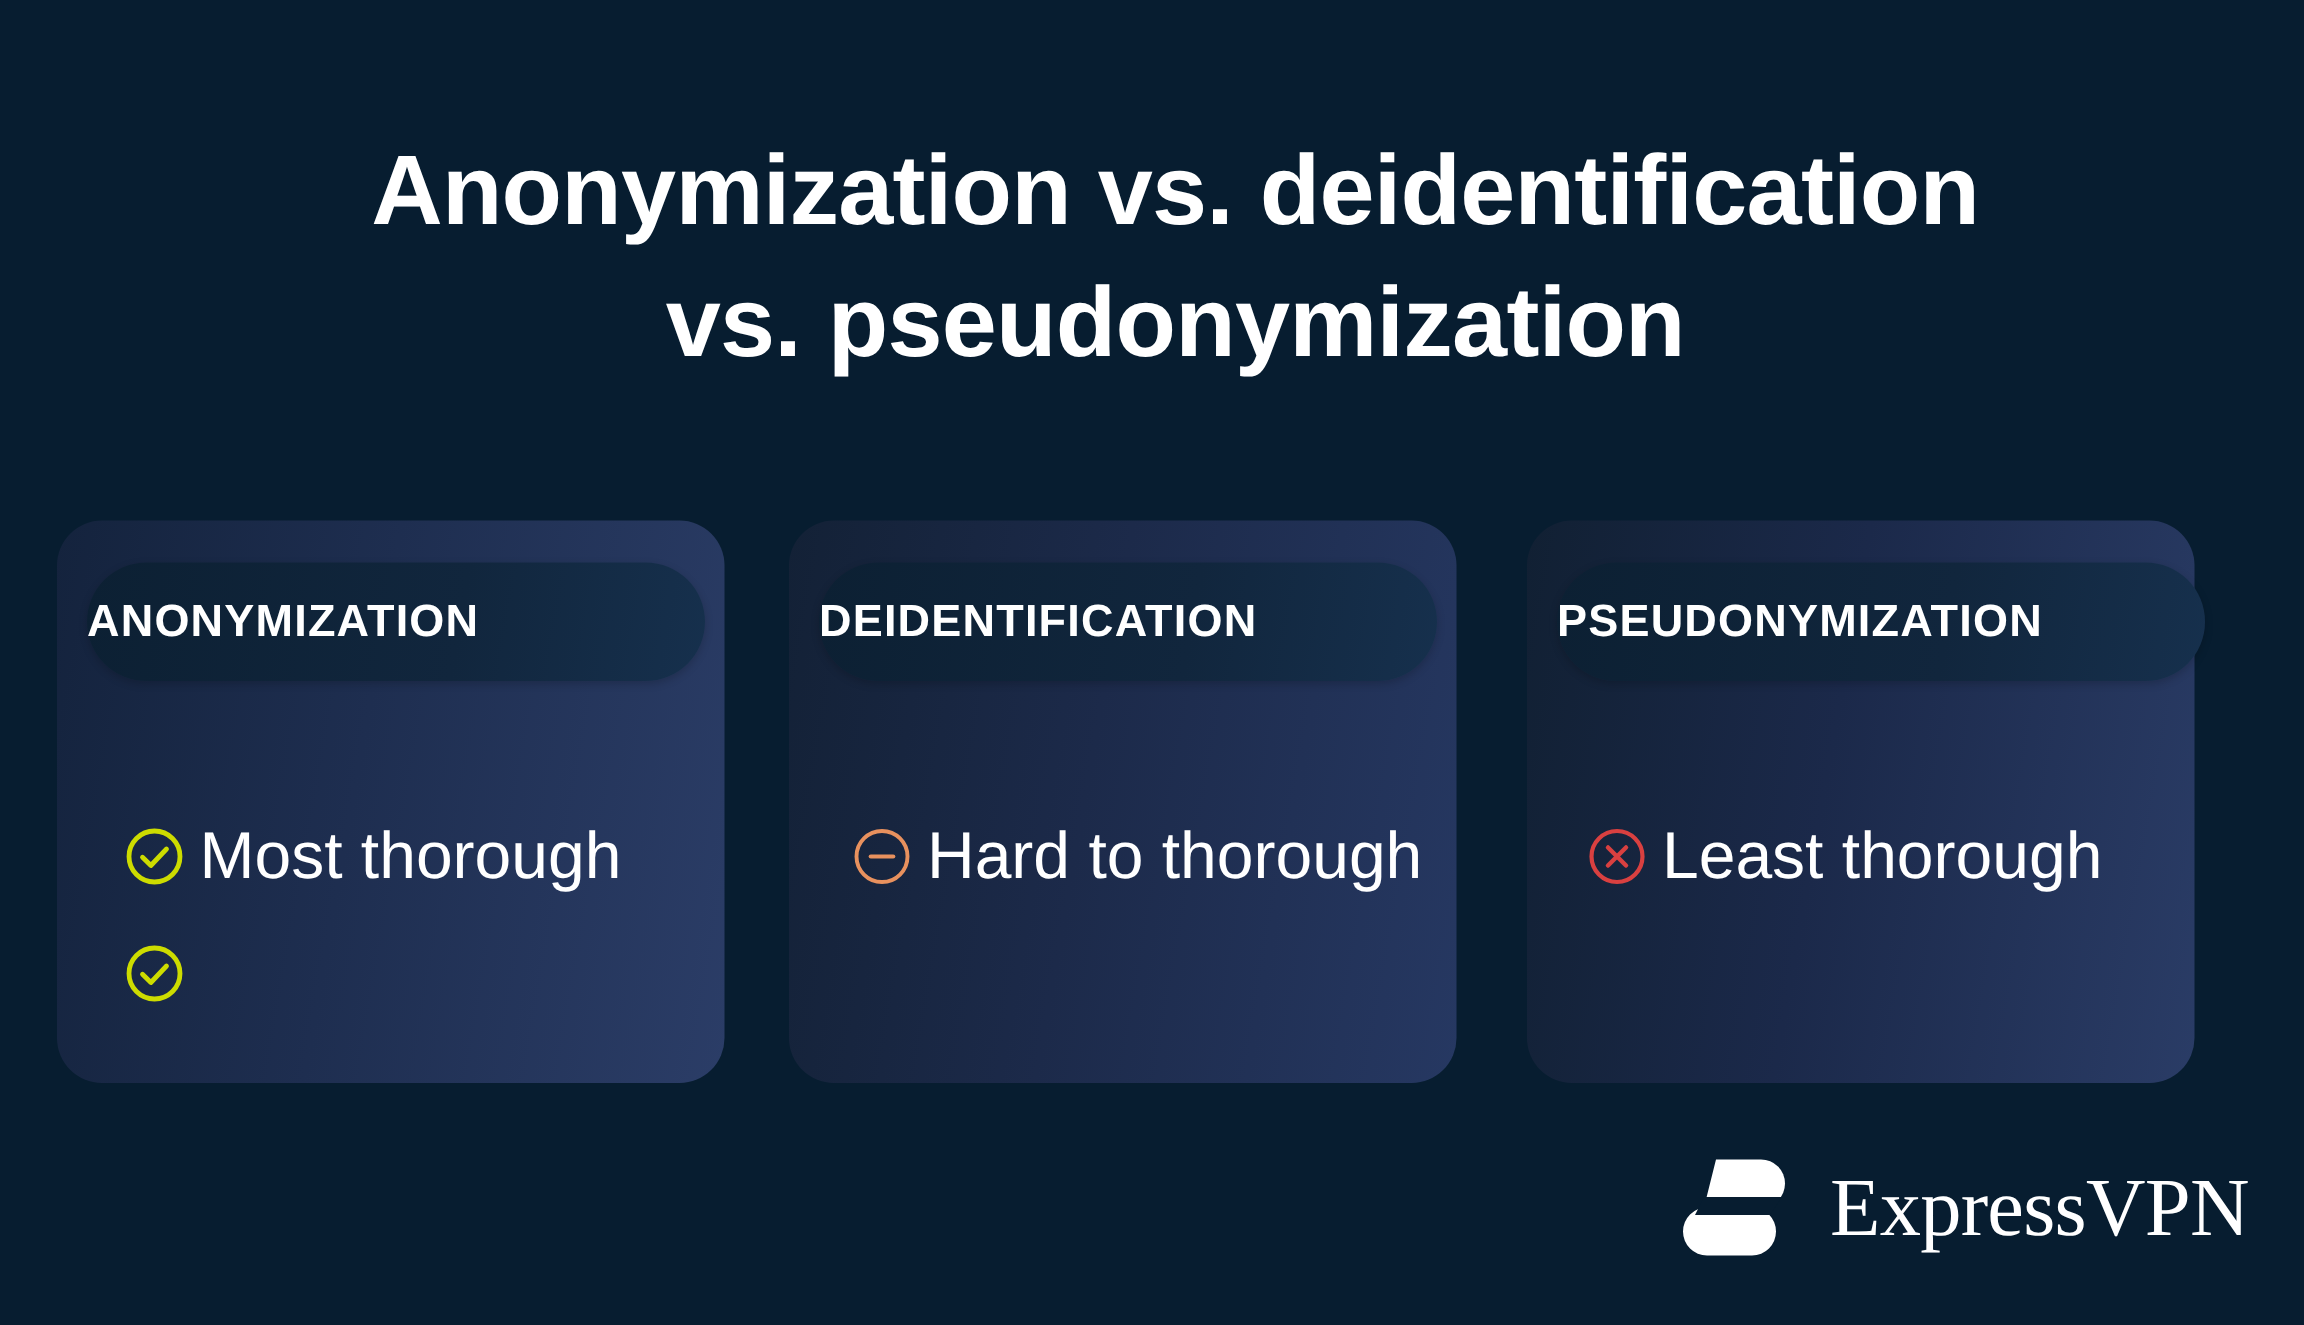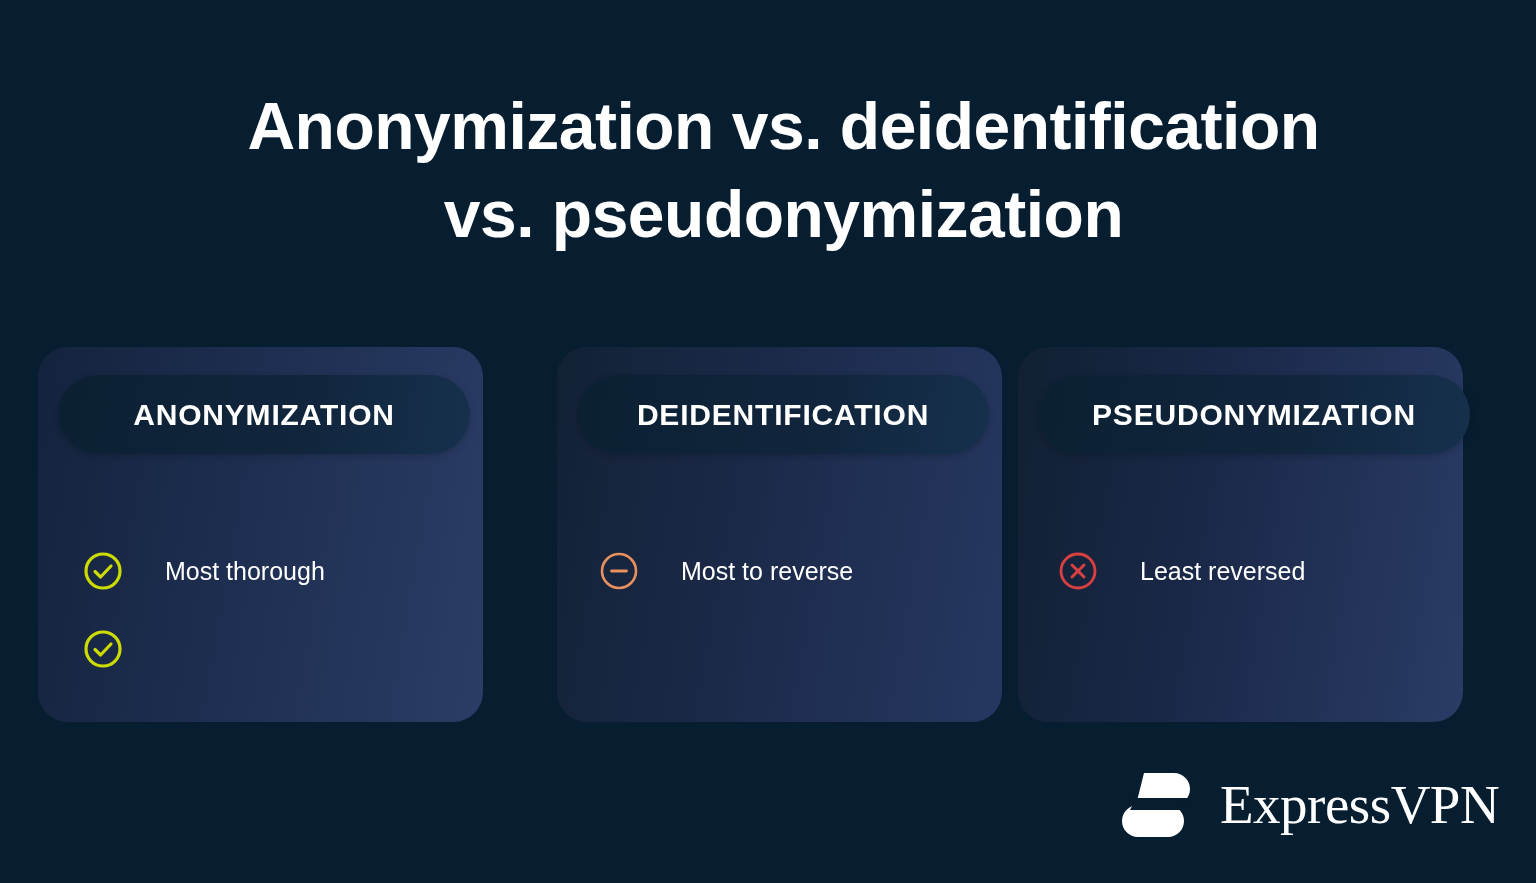--- a/index.html
+++ b/index.html
@@ -44,34 +44,34 @@
   }
   .card {
     position: absolute;
     top: 0;
     width: 445px;
     height: 375px;
     border-radius: 30px;
     overflow: visible;
   }
   .card.c0 { left: 0px;   background: linear-gradient(100deg, #14233d 0%, #1e2e50 45%, #2b3d67 100%); }
-  .card.c1 { left: 519px; background: linear-gradient(100deg, #132136 0%, #1c2a4a 45%, #263862 100%); }
+  .card.c1 { left: 488px; background: linear-gradient(100deg, #132136 0%, #1c2a4a 45%, #263862 100%); }
   .card.c2 { left: 980px; background: linear-gradient(100deg, #112033 0%, #1b294a 45%, #2a3c66 100%); }
 
   
   .card-pill {
     position: absolute;
     left: 20px;
     top: 28px;
     height: 79px;
     border-radius: 40px;
     background: linear-gradient(100deg, #0c2033 0%, #11263d 60%, #16304d 100%);
     display: flex;
     align-items: center;
-    justify-content: center;
+    justify-content: flex-start;
     box-shadow: 0 2px 6px rgba(0,0,0,0.18);
   }
   .card.c0 .card-pill { width: 412px; }
   .card.c1 .card-pill { width: 412px; }
   .card.c2 .card-pill { width: 432px; }
 
   .card-pill-label {
     color: #ffffff;
     font-size: 30px;
     font-weight: bold;
@@ -96,23 +96,23 @@
   .card.c2 .bullet-row { padding-left: 40px; }
 
   .bullet-icon {
     width: 40px;
     height: 40px;
     flex: 0 0 40px;
     display: block;
   }
   .bullet-label {
     color: #ffffff;
-    font-size: 25px;
+    font-size: 44px;
     font-weight: normal;
-    margin-left: 42px;
+    margin-left: 10px;
     white-space: nowrap;
     line-height: 40px;
   }
 
   
   .logo {
     position: absolute;
     left: 1122px;
     top: 762px;
     width: 330px;
@@ -165,37 +165,37 @@
   <div class="card c1">
     <div class="card-pill">
       <span class="card-pill-label">DEIDENTIFICATION</span>
     </div>
     <div class="bullets">
       <div class="bullet-row">
         <svg class="bullet-icon" viewBox="0 0 40 40">
           <circle cx="20" cy="20" r="17" fill="none" stroke="#e8915e" stroke-width="2.6"></circle>
           <line x1="12.5" y1="20" x2="27.5" y2="20" stroke="#e8915e" stroke-width="2.8" stroke-linecap="round"></line>
         </svg>
-        <span class="bullet-label">Most to reverse</span>
+        <span class="bullet-label">Hard to thorough</span>
       </div>
     </div>
   </div>
 
   <div class="card c2">
     <div class="card-pill">
       <span class="card-pill-label">PSEUDONYMIZATION</span>
     </div>
     <div class="bullets">
       <div class="bullet-row">
         <svg class="bullet-icon" viewBox="0 0 40 40">
           <circle cx="20" cy="20" r="17" fill="none" stroke="#d94040" stroke-width="2.8"></circle>
           <line x1="14" y1="14" x2="26" y2="26" stroke="#d94040" stroke-width="3" stroke-linecap="round"></line>
           <line x1="26" y1="14" x2="14" y2="26" stroke="#d94040" stroke-width="3" stroke-linecap="round"></line>
         </svg>
-        <span class="bullet-label">Least reversed</span>
+        <span class="bullet-label">Least thorough</span>
       </div>
     </div>
   </div>
 
 </div>
 
 <div class="logo">
   <svg class="logo-mark" viewBox="0 0 76 72">
     <path d="M22 4 H52 A16 16 0 0 1 52 36 H14 L22 4 Z" fill="#ffffff"></path>
     <path d="M6 36 H46 A16 16 0 0 1 46 68 H16 A16 16 0 0 1 16 36 Z" fill="#ffffff"></path>

